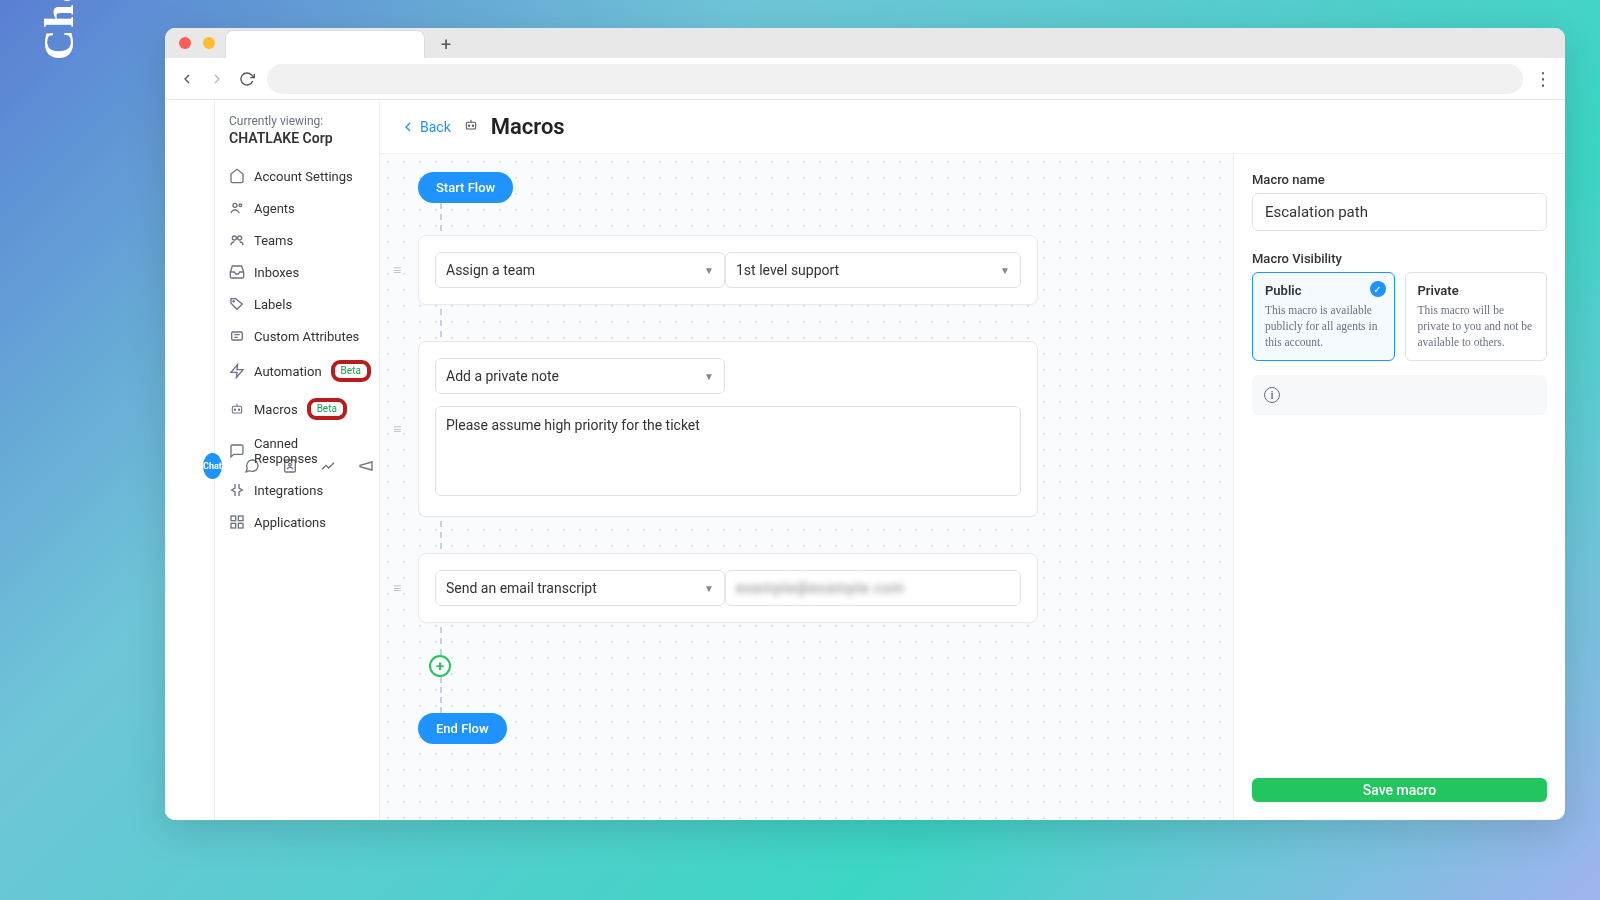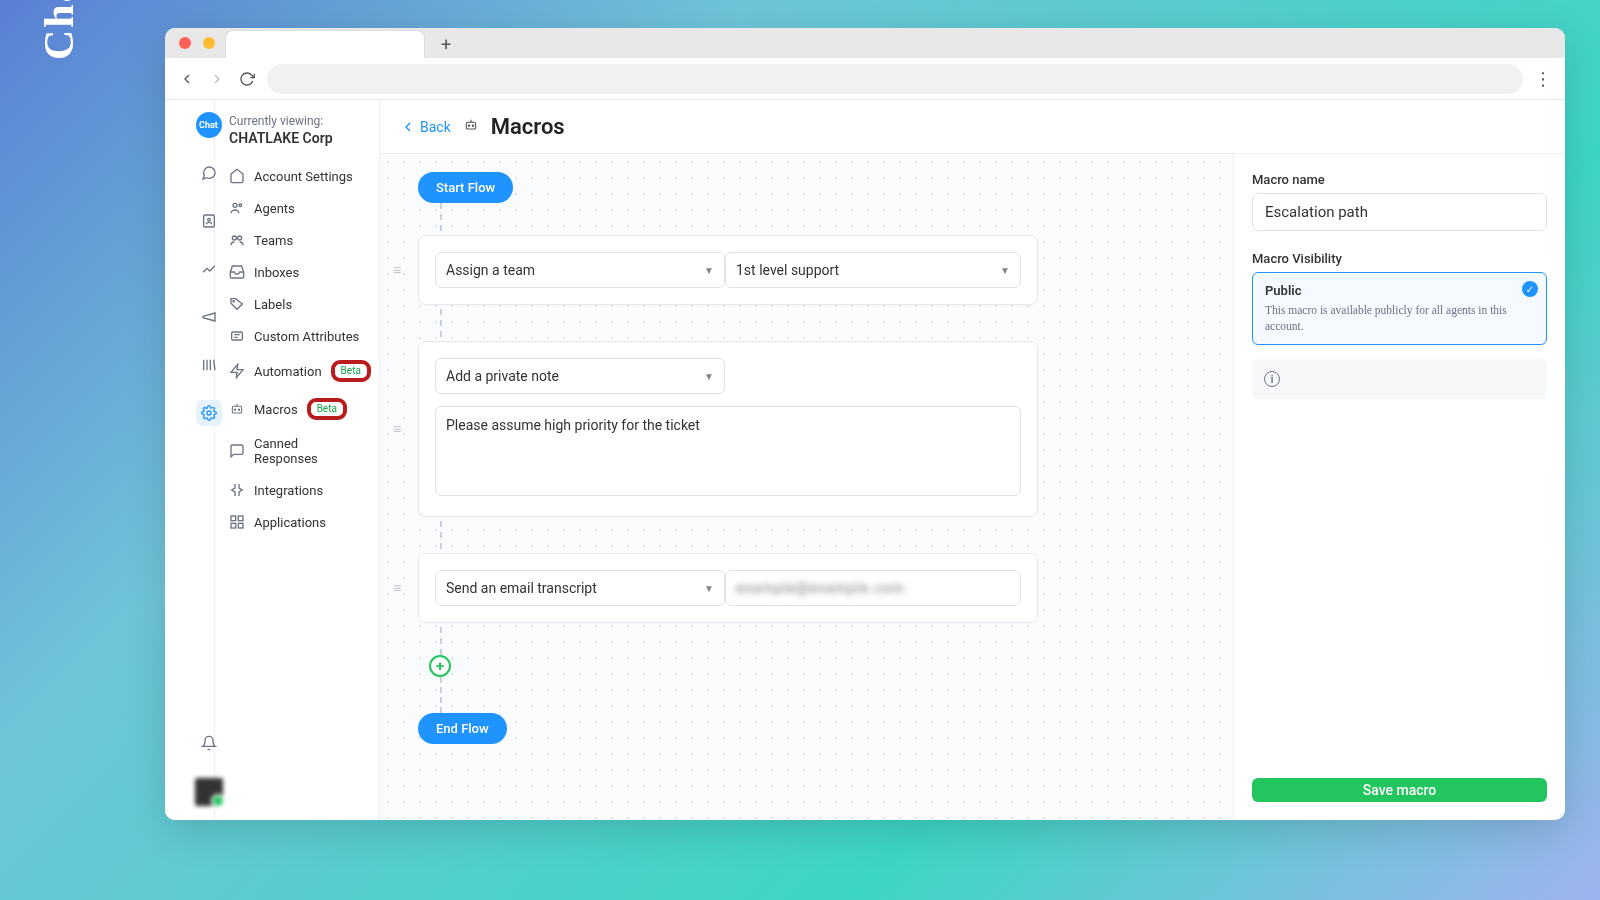--- a/index.html
+++ b/index.html
@@ -34,21 +34,21 @@
     display:flex; align-items:center; padding:0 12px; gap:10px;
   }
   .addrbar .navicon { width:20px; height:20px; display:flex; align-items:center; justify-content:center; color:#555; }
   .addrbar .addr-input { flex:1; height:30px; background:#f1f1f1; border-radius:15px; }
   .addrbar .menu-dots { width:20px; text-align:center; color:#555; font-size:18px; }
   .app {
     flex:1; display:flex; min-height:0;
   }
   .rail {
     width: 50px; background:#fff; border-right:1px solid #eee;
-    display:flex; flex-direction:column; align-items:center; padding-top:12px; gap:22px;padding-left:38px;
+    display:flex; flex-direction:row; align-items:center; padding-top:12px; gap:22px;padding-left:38px;
   }
   .rail .logo {
     width:26px; height:26px; border-radius:50%; background:#1f93ff; color:#fff;
     font-size:9px; font-weight:bold; display:flex; align-items:center; justify-content:center;
   }
   .rail .ricon { width:26px; height:26px; display:flex; align-items:center; justify-content:center; color:#6b7280; border-radius:6px; }
   .rail .ricon.active { background:#e6f2ff; color:#1f93ff; }
   .rail-spacer { flex:1; }
   .rail .avatar { width:28px; height:28px; background:#333; border-radius:2px; position:relative; margin-bottom:14px; filter: blur(2px); }
   .rail .avatar::after { content:""; position:absolute; right:-2px; bottom:-2px; width:10px; height:10px; background:#22c55e; border-radius:50%; border:2px solid #fff; }
@@ -424,20 +424,24 @@
         <div class="side-panel">
           <div class="sp-label">Macro name</div>
           <input class="sp-input" style="margin-bottom: 20px;" value="Escalation path">
           <div class="sp-label">Macro Visibility</div>
           <div class="vis-row">
             <div class="vis-card active">
               <div class="vis-check">✓</div>
               <div class="vis-title">Public</div>
               <div class="vis-desc">This macro is available publicly for all agents in this account.</div>
             </div>
+            <div class="vis-card">
+              <div class="vis-title">Private</div>
+              <div class="vis-desc">This macro will be private to you and not be available to others.</div>
+            </div>
           </div>
           <div class="info-box">
             <div class="info-icon">i</div>
           </div>
           <button class="save-btn">Save macro</button>
         </div>
       </div>
     </div>
   </div>
 </div>

